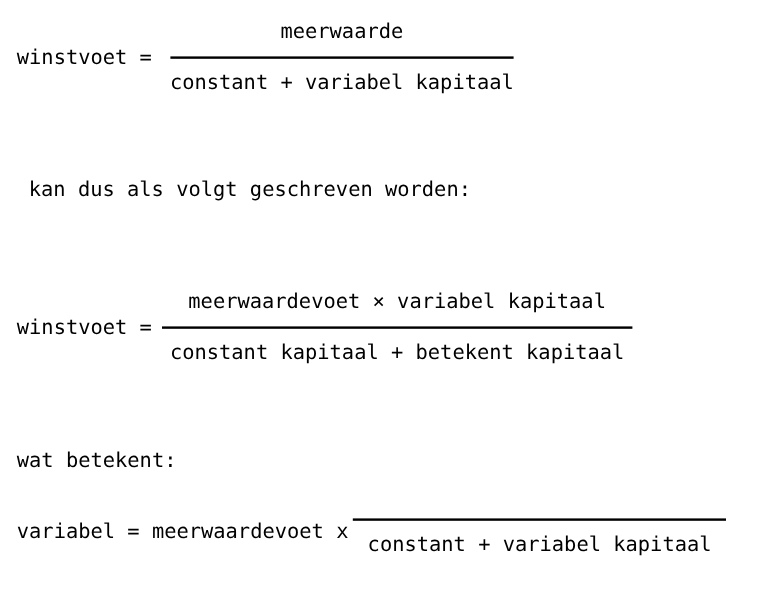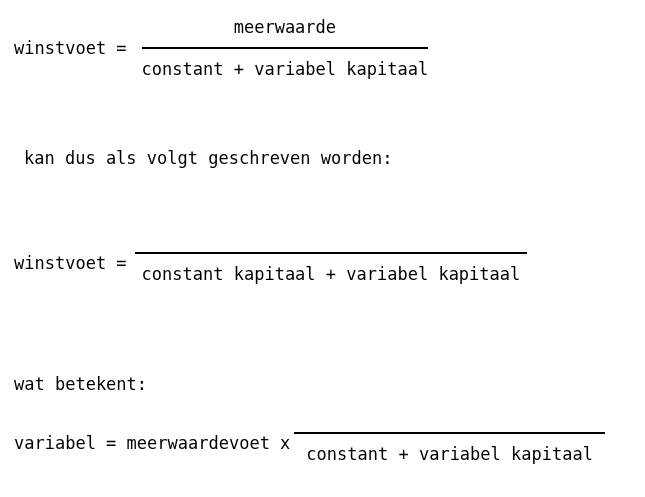--- a/index.html
+++ b/index.html
@@ -67,22 +67,23 @@
     <span class="fline"></span>
     <span class="den">constant + variabel kapitaal</span>
   </span>
 </div>
 
 <div class="sentence" id="sentence-1">kan dus als volgt geschreven worden:</div>
 
 <div class="formula" id="formula-2">
   <span class="lhs">winstvoet =</span>
   <span class="frac">
+    <span class="num">meerwaardevoet × variabel kapitaal</span>
     <span class="fline"></span>
-    <span class="den">constant kapitaal + variabel kapitaal</span>
+    <span class="den">constant kapitaal + betekent kapitaal</span>
   </span>
 </div>
 
 <div class="sentence" id="sentence-2">wat betekent:</div>
 
 <div class="formula" id="formula-3">
   <span class="lhs">variabel = meerwaardevoet x</span>
   <span class="frac">
     <span class="fline"></span>
     <span class="den">constant + variabel kapitaal</span>

